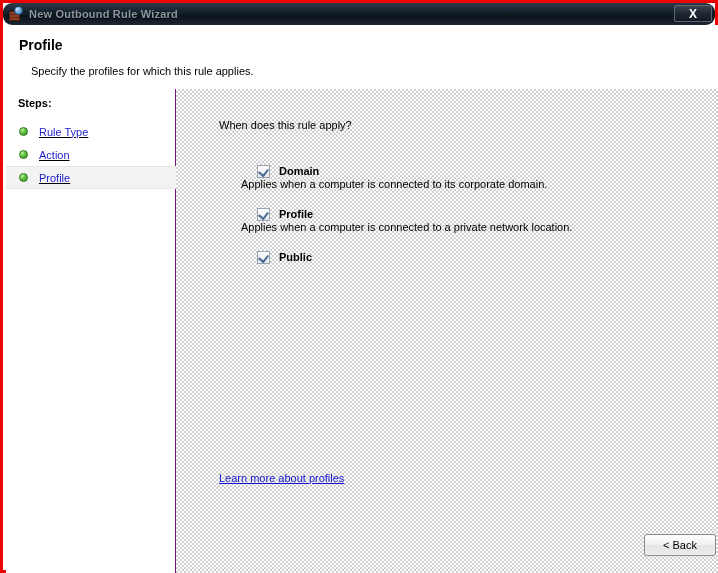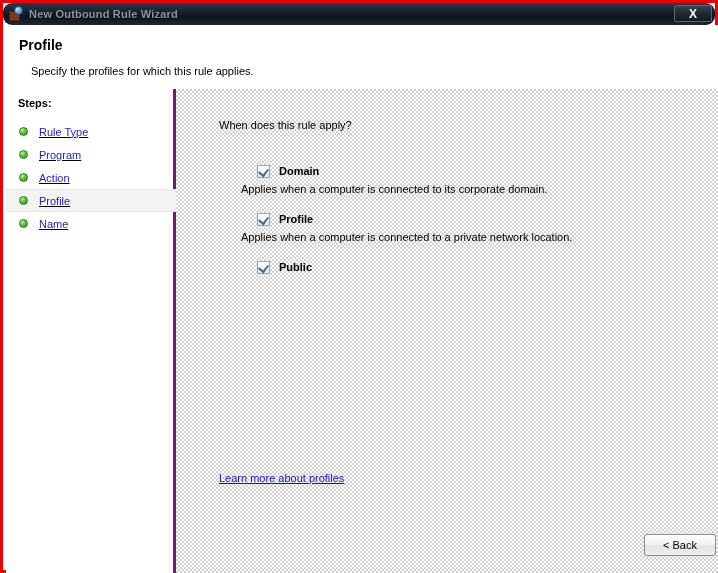--- a/index.html
+++ b/index.html
@@ -139,21 +139,21 @@
     background-position: 0 0, 2px 2px;
   }
 
   .sidebar {
     position: absolute;
     left: 0;
     top: 0;
     width: 170px;
     height: 484px;
     background: #ffffff;
-    border-right: 3px solid #701a75;
+    border-right: 1px solid #701a75;
     box-sizing: border-box;
   }
   .steps-title {
     position: absolute;
     left: 12px;
     top: 8px;
     font-size: 11px;
     font-weight: bold;
     color: #000000;
   }
@@ -244,21 +244,20 @@
     transform: rotate(38deg);
     box-sizing: border-box;
   }
   .option-title {
     font-size: 11px;
     font-weight: bold;
     color: #000000;
   }
   .option-desc {
     margin-left: 22px;
-    margin-top: 5px;
     font-size: 11px;
     color: #000000;
   }
 
   .learn-link {
     position: absolute;
     left: 43px;
     top: 383px;
     font-size: 11px;
     color: #1414d2;
@@ -316,33 +315,25 @@
 
     <div class="sidebar">
       <div class="steps-title">Steps:</div>
       <div class="step-list">
         <div class="step-item">
           <span class="step-bullet"></span>
           <span class="step-label">Rule Type</span>
         </div>
         <div class="step-item">
           <span class="step-bullet"></span>
-          <span class="step-label">Program</span>
-        </div>
-        <div class="step-item">
-          <span class="step-bullet"></span>
           <span class="step-label">Action</span>
         </div>
         <div class="step-item selected">
           <span class="step-bullet"></span>
           <span class="step-label">Profile</span>
-        </div>
-        <div class="step-item">
-          <span class="step-bullet"></span>
-          <span class="step-label">Name</span>
         </div>
       </div>
     </div>
 
     <div class="panel dither">
 
       <div class="panel-question">When does this rule apply?</div>
 
       <div class="option-group" style="top:75px;">
 

